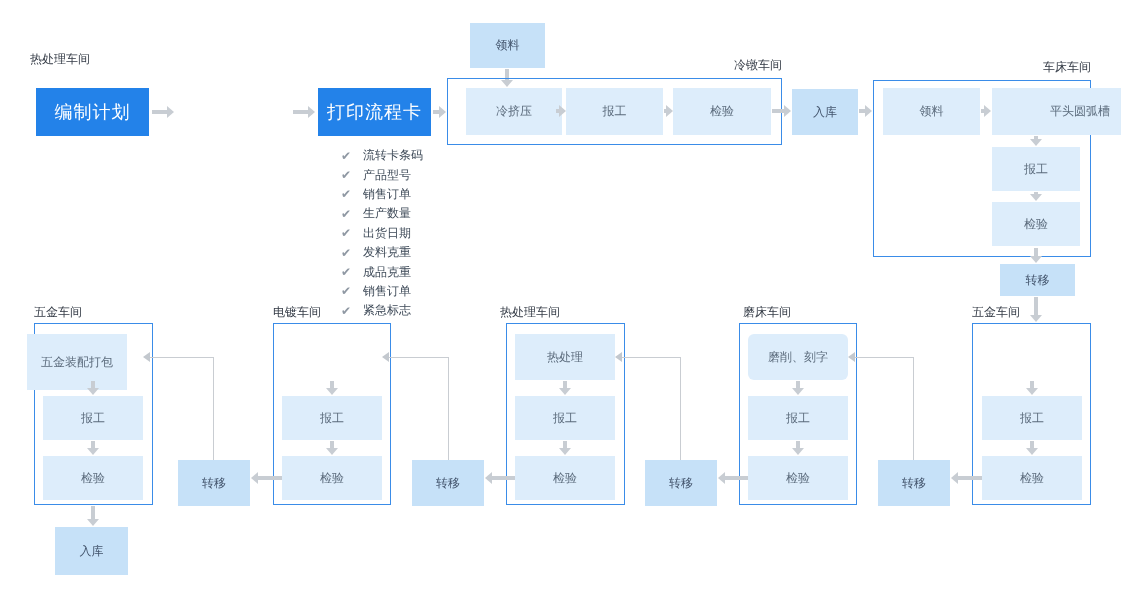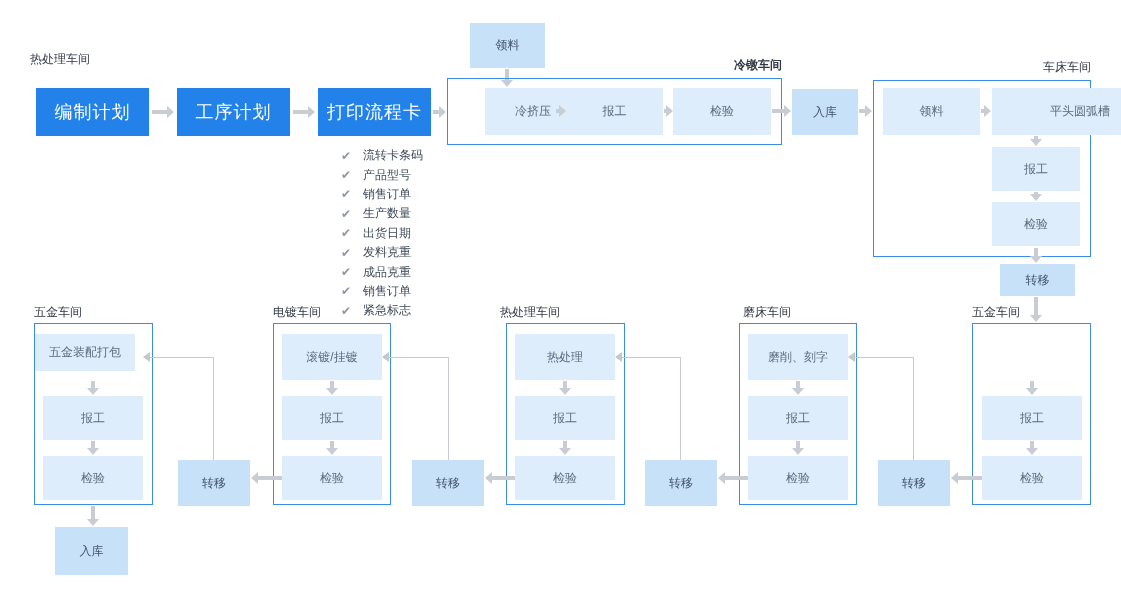--- a/index.html
+++ b/index.html
@@ -49,21 +49,20 @@
 </style>
 </head>
 <body>
 
 <div class="canvas">
 
   <div class="lbl" style="left:30px; top:51px;">热处理车间</div>
 
   <div class="btn-primary" style="left:36px; top:88px; width:113px; height:48px;">编制计划</div>
   <div class="ar ar-r" style="left:152px; top:105px; width:22px; height:14px;"></div>
-  <div class="btn-primary" style="left:177px; top:88px; width:113px; height:48px;">工序计划</div>
   <div class="ar ar-r" style="left:293px; top:105px; width:22px; height:14px;"></div>
   <div class="btn-primary" style="left:318px; top:88px; width:113px; height:48px;">打印流程卡</div>
   <div class="ar ar-r" style="left:433px; top:105px; width:13px; height:14px;"></div>
 
   <div class="checklist">
     <div class="check-row">
         <span class="check-icon">✔</span>
         <span>流转卡条码</span>
       </div>
     <div class="check-row">
@@ -96,23 +95,23 @@
       </div>
     <div class="check-row">
         <span class="check-icon">✔</span>
         <span>紧急标志</span>
       </div>
   </div>
 
   <div class="box-medium" style="left:470px; top:23px; width:75px; height:45px;">领料</div>
   <div class="ar ar-d" style="left:500px; top:69px; width:14px; height:18px;"></div>
 
-  <div class="lbl lbl-r" style="left:712px; top:57px; width:70px;font-weight:bold;">冷镦车间</div>
+  <div class="lbl lbl-r" style="left:712px; top:57px; width:70px;">冷镦车间</div>
   <div class="group" style="left:447px; top:78px; width:335px; height:67px;"></div>
-  <div class="box-light" style="left:485px; top:88px; width:96px; height:47px;">冷挤压</div>
+  <div class="box-light" style="left:466px; top:88px; width:96px; height:47px;">冷挤压</div>
   <div class="ar ar-r" style="left:556px; top:104px; width:10px; height:14px;"></div>
   <div class="box-light" style="left:566px; top:88px; width:97px; height:47px;">报工</div>
   <div class="ar ar-r" style="left:664px; top:104px; width:9px; height:14px;"></div>
   <div class="box-light" style="left:673px; top:88px; width:98px; height:47px;">检验</div>
   <div class="ar ar-r" style="left:772px; top:104px; width:19px; height:14px;"></div>
   <div class="box-medium" style="left:792px; top:89px; width:66px; height:46px;">入库</div>
   <div class="ar ar-r" style="left:859px; top:104px; width:13px; height:14px;"></div>
 
   <div class="lbl lbl-r" style="left:1021px; top:59px; width:70px;">车床车间</div>
   <div class="group" style="left:873px; top:80px; width:218px; height:177px;"></div>
@@ -127,44 +126,43 @@
   <div class="box-medium" style="left:1000px; top:264px; width:75px; height:32px;">转移</div>
   <div class="ar ar-d" style="left:1029px; top:297px; width:14px; height:25px;"></div>
 
   <div class="lbl" style="left:34px;  top:304px;">五金车间</div>
   <div class="lbl" style="left:273px; top:304px;">电镀车间</div>
   <div class="lbl" style="left:500px; top:304px;">热处理车间</div>
   <div class="lbl" style="left:743px; top:304px;">磨床车间</div>
   <div class="lbl" style="left:972px; top:304px;">五金车间</div>
 
   <div class="group" style="left:34px; top:323px; width:119px; height:182px;"></div>
-  <div class="box-light" style="left:35px; top:334px; width:100px; height:37px;">五金装配打包</div>
+  <div class="box-light" style="left:27px; top:334px; width:100px; height:56px;">五金装配打包</div>
   <div class="ar ar-d" style="left:86px; top:381px; width:14px; height:14px;"></div>
   <div class="box-light" style="left:43px; top:396px; width:100px; height:44px;">报工</div>
   <div class="ar ar-d" style="left:86px; top:441px; width:14px; height:14px;"></div>
   <div class="box-light" style="left:43px; top:456px; width:100px; height:44px;">检验</div>
   <div class="ar ar-d" style="left:86px; top:506px; width:14px; height:20px;"></div>
   <div class="box-medium" style="left:55px; top:527px; width:73px; height:48px;">入库</div>
 
   <div class="group" style="left:273px; top:323px; width:118px; height:182px;"></div>
-  <div class="box-light" style="left:282px; top:334px; width:100px; height:46px;">滚镀/挂镀</div>
   <div class="ar ar-d" style="left:325px; top:381px; width:14px; height:14px;"></div>
   <div class="box-light" style="left:282px; top:396px; width:100px; height:44px;">报工</div>
   <div class="ar ar-d" style="left:325px; top:441px; width:14px; height:14px;"></div>
   <div class="box-light" style="left:282px; top:456px; width:100px; height:44px;">检验</div>
 
   <div class="group" style="left:506px; top:323px; width:119px; height:182px;"></div>
   <div class="box-light" style="left:515px; top:334px; width:100px; height:46px;">热处理</div>
   <div class="ar ar-d" style="left:558px; top:381px; width:14px; height:14px;"></div>
   <div class="box-light" style="left:515px; top:396px; width:100px; height:44px;">报工</div>
   <div class="ar ar-d" style="left:558px; top:441px; width:14px; height:14px;"></div>
   <div class="box-light" style="left:515px; top:456px; width:100px; height:44px;">检验</div>
 
   <div class="group" style="left:739px; top:323px; width:118px; height:182px;"></div>
-  <div class="box-light" style="left:748px; top:334px; width:100px; height:46px;">磨削、刻字</div>
+  <div class="box-light" style="left:748px; top:334px; width:100px; height:46px;border-radius:6px;">磨削、刻字</div>
   <div class="ar ar-d" style="left:791px; top:381px; width:14px; height:14px;"></div>
   <div class="box-light" style="left:748px; top:396px; width:100px; height:44px;">报工</div>
   <div class="ar ar-d" style="left:791px; top:441px; width:14px; height:14px;"></div>
   <div class="box-light" style="left:748px; top:456px; width:100px; height:44px;">检验</div>
 
   <div class="group" style="left:972px; top:323px; width:119px; height:182px;"></div>
   <div class="ar ar-d" style="left:1025px; top:381px; width:14px; height:14px;"></div>
   <div class="box-light" style="left:982px; top:396px; width:100px; height:44px;">报工</div>
   <div class="ar ar-d" style="left:1025px; top:441px; width:14px; height:14px;"></div>
   <div class="box-light" style="left:982px; top:456px; width:100px; height:44px;">检验</div>

